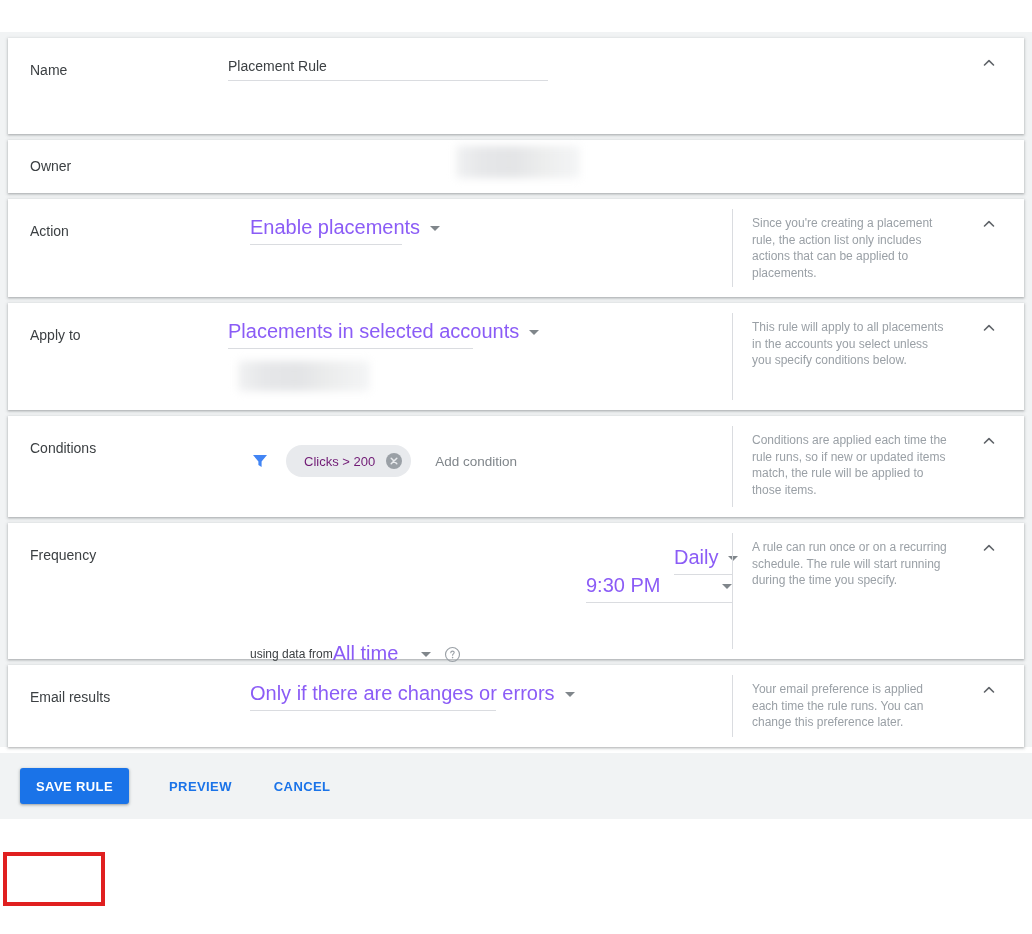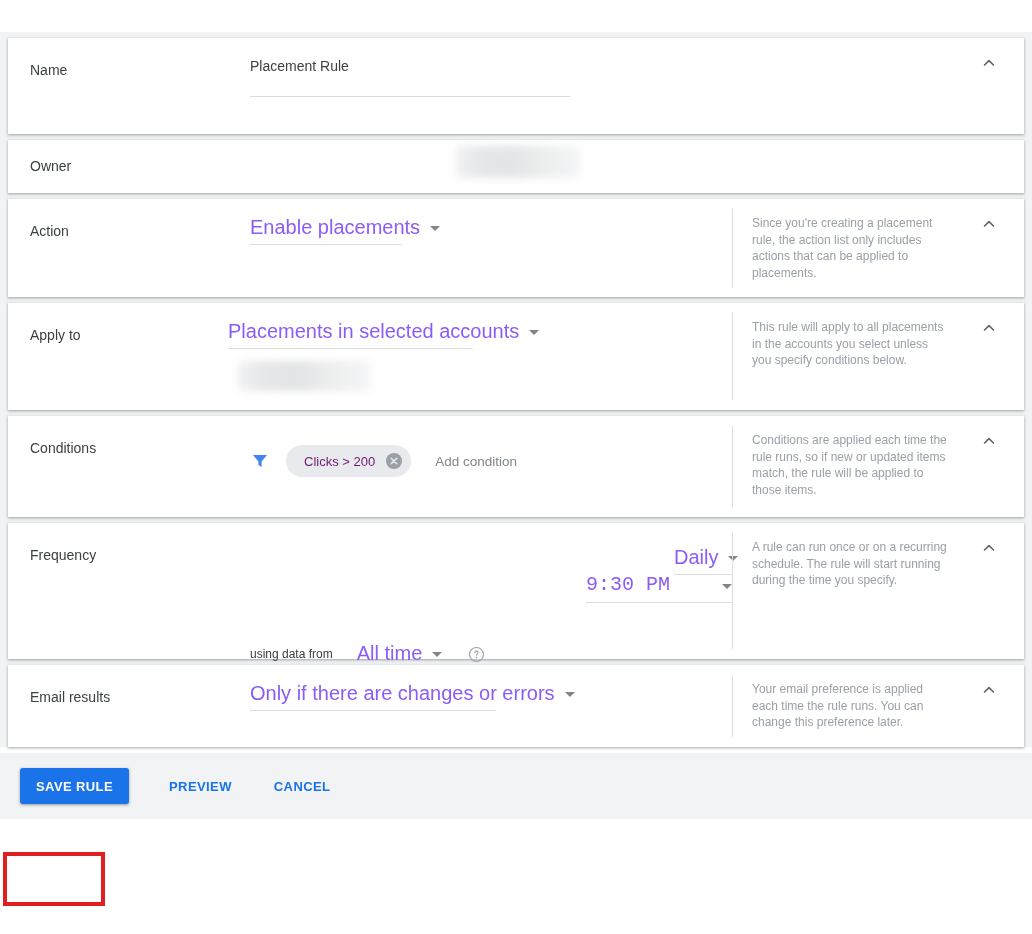--- a/index.html
+++ b/index.html
@@ -98,24 +98,23 @@
 
   
   .text-input {
     width: 320px;
     border: none;
     border-bottom: 1px solid #dadce0;
     outline: none;
     font-family: "Liberation Sans", sans-serif;
     font-size: 14px;
     color: #3c4043;
-    padding: 0 0 20px 0;
+    padding: 0 0 4px 0;
     background: transparent;
     line-height: 20px;
-    margin-left: 22px;
   }
 
   
   .select {
     display: inline-flex;
     align-items: baseline;
     border-bottom: 1px solid #dadce0;
     padding-bottom: 7px;
     cursor: pointer;
     position: relative;
@@ -194,29 +193,29 @@
     font-size: 13.5px;
     color: #80868b;
     margin-left: 24px;
     cursor: pointer;
     white-space: nowrap;
   }
 
   
   .freq-row1 { display: flex; align-items: flex-end; margin-left: 22px; margin-top: 6px; flex-direction: column; }
   .sel-freq { width: 58px; justify-content: space-between; }
-  .sel-time { width: 146px; margin-left: 24px; justify-content: space-between; font-family: Liberation Mono, monospace; }
+  .sel-time { width: 146px; margin-left: 24px; justify-content: space-between; }
   .freq-row2 { display: flex; align-items: flex-end; margin-left: 22px; margin-top: 40px; }
   .freq-static {
     font-size: 12px;
     color: #3c4043;
     line-height: 20px;
     padding-bottom: 7px;
   }
-  .sel-data { width: 98px; margin-left: 24px; }
+  .sel-data { width: 98px; justify-content: space-between; }
   .help-circle { width: 17px; height: 17px; margin-left: 13px; margin-bottom: 8px; cursor: pointer; }
 
   
   .footer {
     position: relative;
     height: 66px;
     background: #f1f3f4;
     display: flex;
     align-items: center;
     padding-left: 20px;

